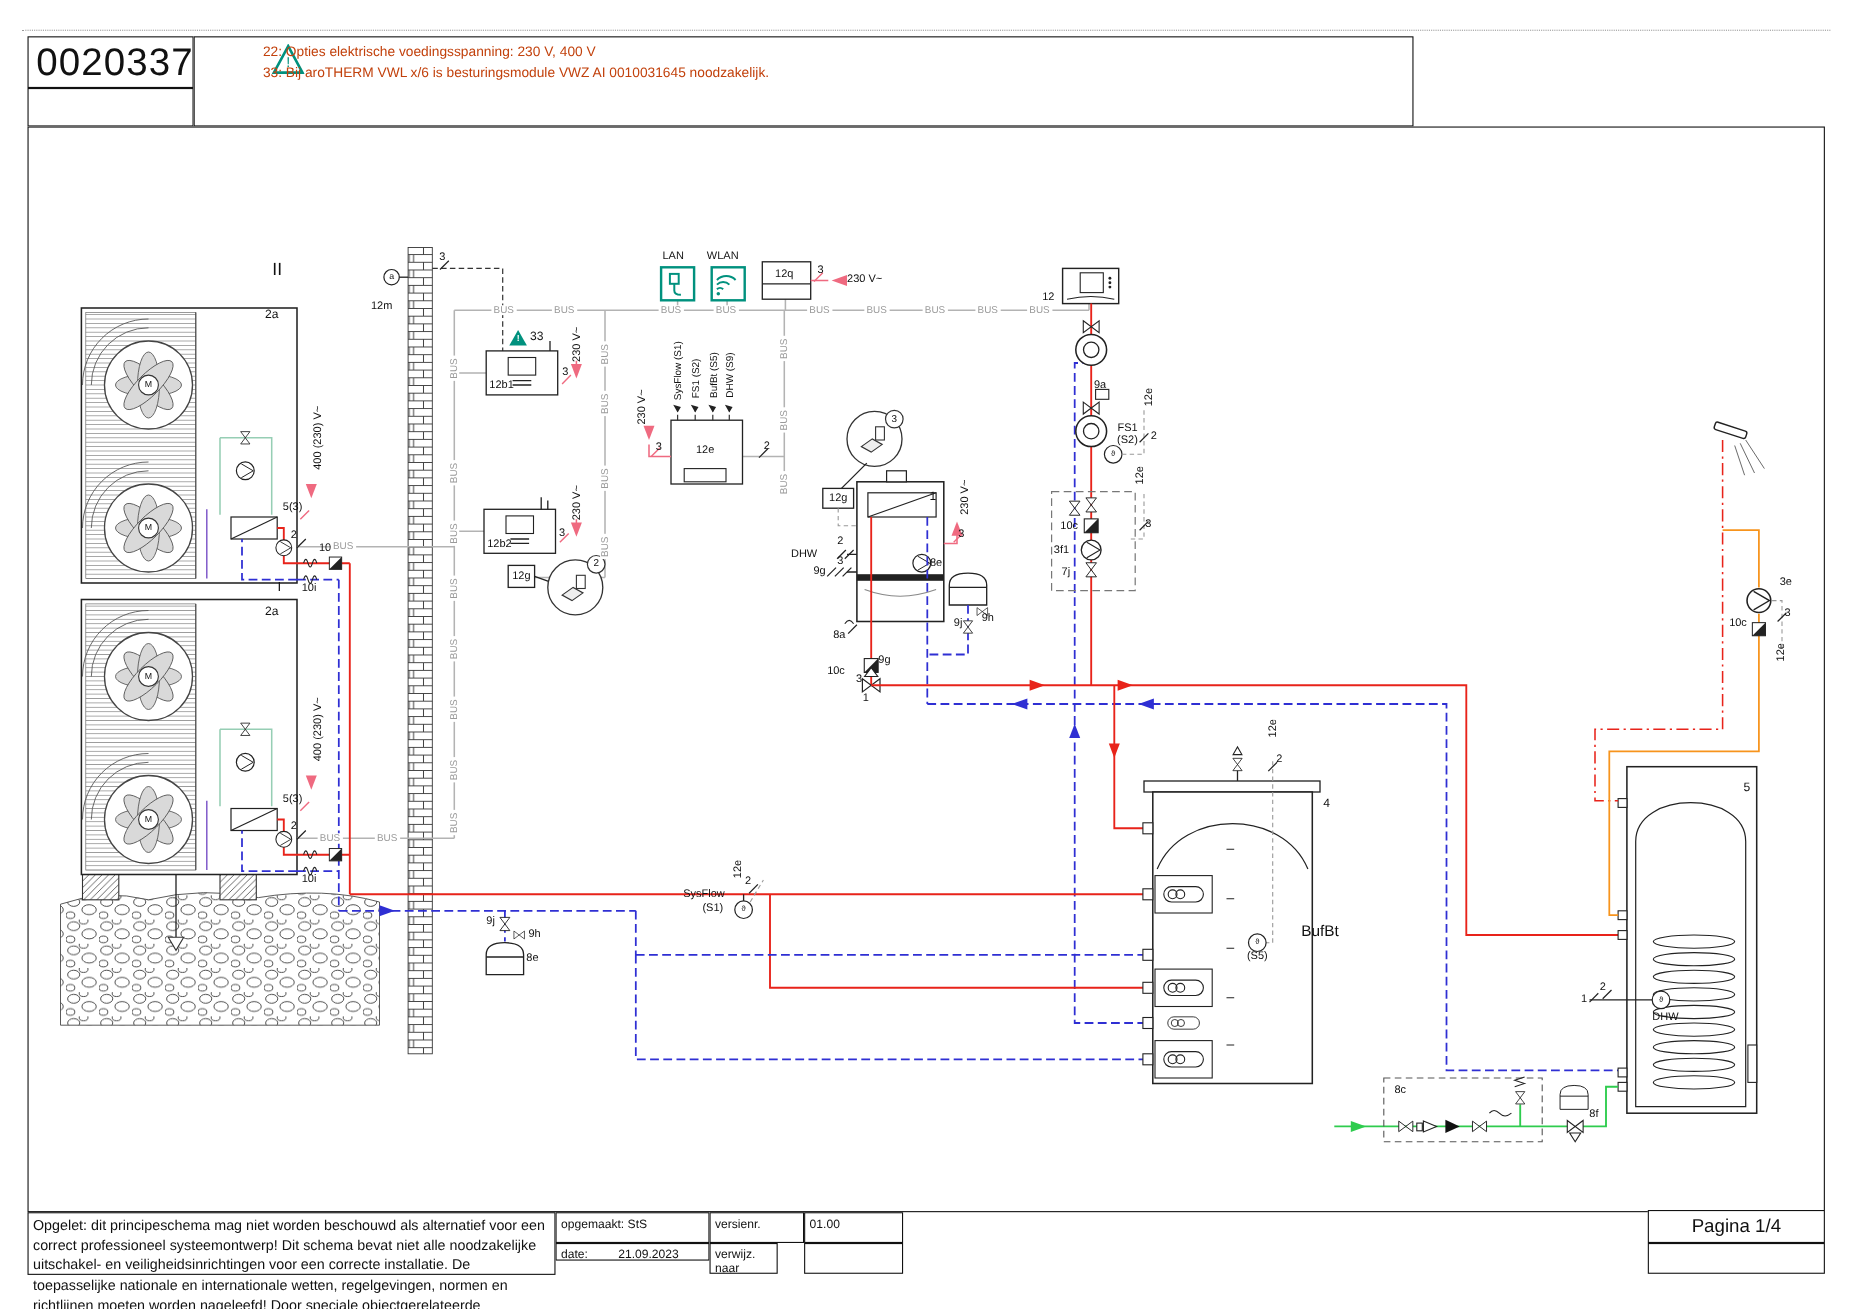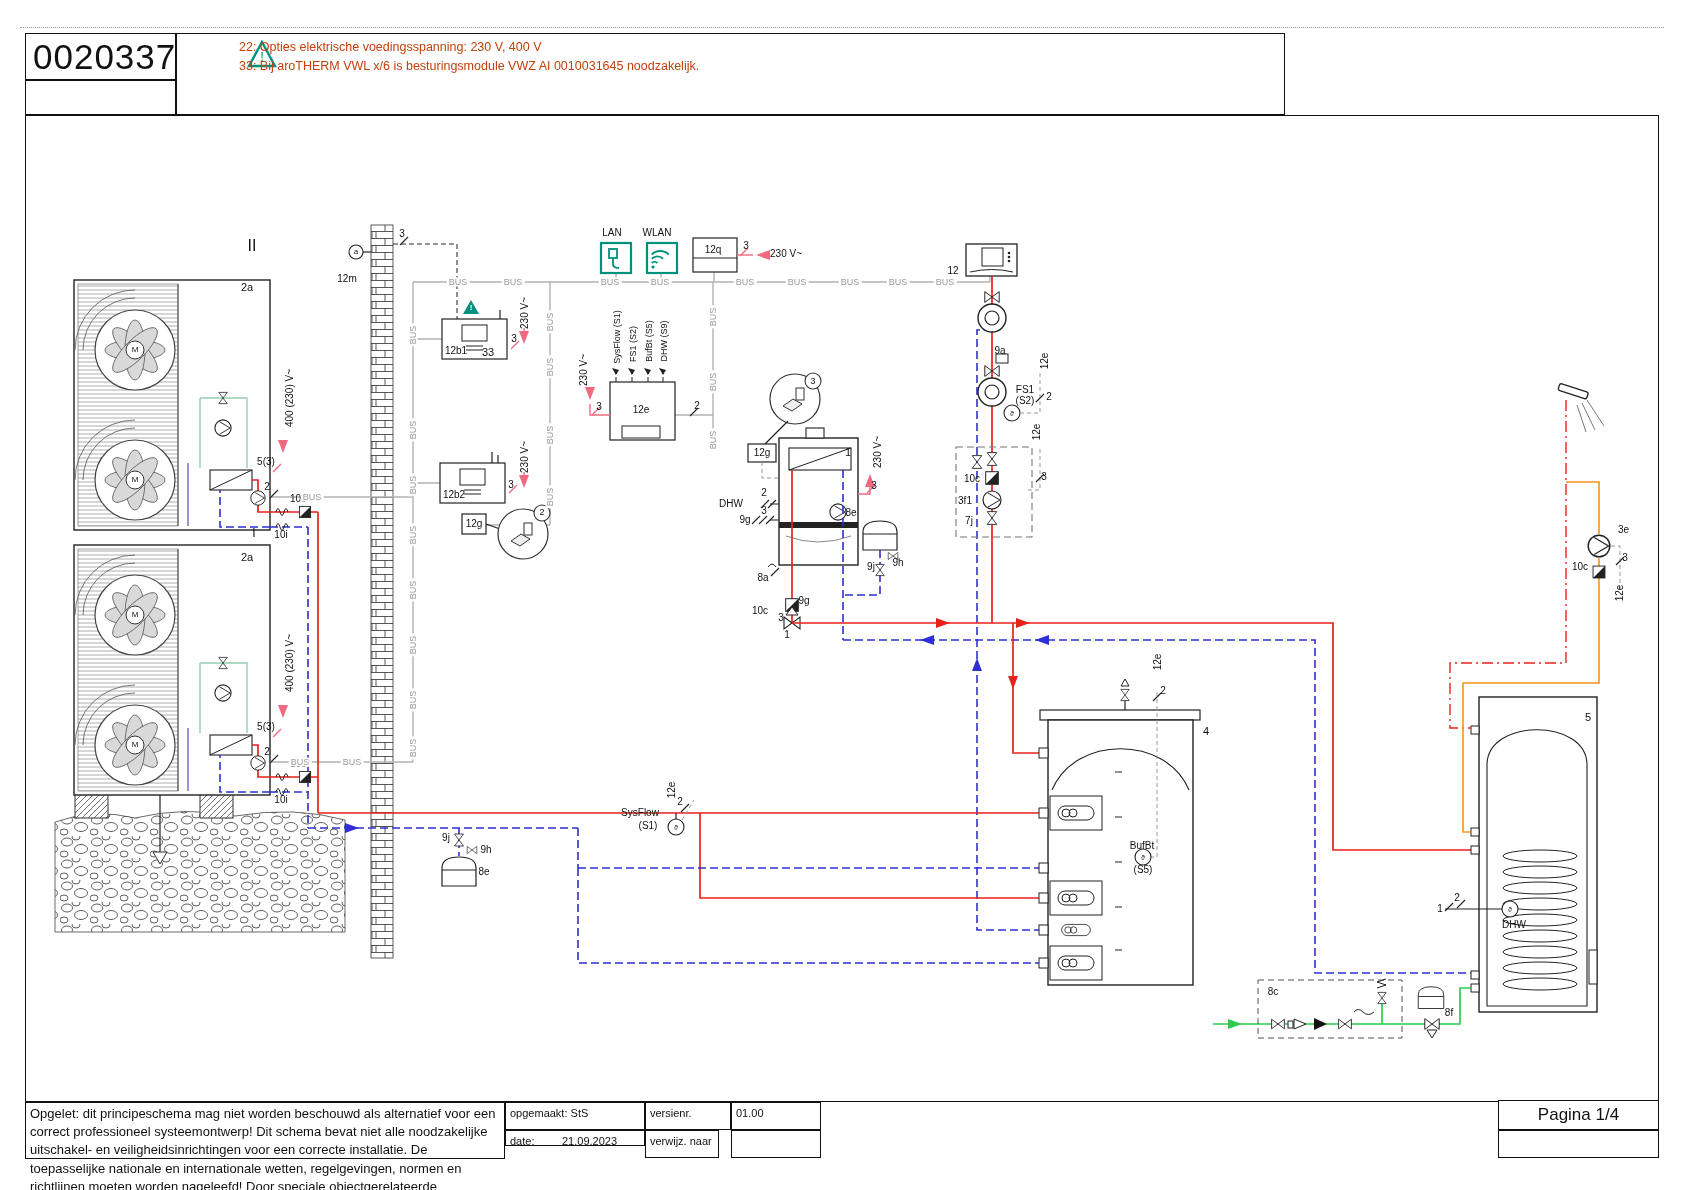--- a/index.html
+++ b/index.html
@@ -523,21 +523,21 @@
       <div class="lbl bus" style="left: 550px; top: 435px; transform: translate(-50%, -50%) rotate(-90deg);">BUS</div>
       <div class="lbl bus" style="left: 550px; top: 497px; transform: translate(-50%, -50%) rotate(-90deg);">BUS</div>
       <div class="lbl bus" style="left: 713px; top: 317px; transform: translate(-50%, -50%) rotate(-90deg);">BUS</div>
       <div class="lbl bus" style="left: 713px; top: 382px; transform: translate(-50%, -50%) rotate(-90deg);">BUS</div>
       <div class="lbl bus" style="left: 713px; top: 440px; transform: translate(-50%, -50%) rotate(-90deg);">BUS</div>
       <div class="lbl" style="left: 612px; top: 233px; font-size: 10px;">LAN</div>
       <div class="lbl" style="left: 657px; top: 233px; font-size: 10px;">WLAN</div>
       <div class="lbl" style="left: 713px; top: 250px; font-size: 10px;">12q</div>
       <div class="lbl" style="left: 746px; top: 246px; font-size: 10px;">3</div>
       <div class="lbl" style="left: 786px; top: 254px; font-size: 10px;">230 V~</div>
-      <div class="lbl" style="left: 488px; top: 307px; font-size: 11px; margin-top: 45px;">33</div>
+      <div class="lbl" style="left: 488px; top: 307px; font-size: 11px;">33</div>
       <div class="lbl wt" style="left: 471px; top: 308px; font-size: 8px;">!</div>
       <div class="lbl" style="left: 456px; top: 351px; font-size: 10px;">12b1</div>
       <div class="lbl" style="left: 525px; top: 313px; font-size: 10px; transform: translate(-50%, -50%) rotate(-90deg);">230 V~</div>
       <div class="lbl" style="left: 514px; top: 339px; font-size: 10px;">3</div>
       <div class="lbl" style="left: 454px; top: 495px; font-size: 10px;">12b2</div>
       <div class="lbl" style="left: 525px; top: 457px; font-size: 10px; transform: translate(-50%, -50%) rotate(-90deg);">230 V~</div>
       <div class="lbl" style="left: 511px; top: 485px; font-size: 10px;">3</div>
       <div class="lbl" style="left: 474px; top: 524px; font-size: 10px;">12g</div>
       <div class="lbl" style="left: 542px; top: 512px; font-size: 9px;">2</div>
       <div class="lbl" style="left: 641px; top: 410px; font-size: 10px;">12e</div>
@@ -571,21 +571,21 @@
       <div class="lbl" style="left: 1025px; top: 401px; font-size: 10px;">(S2)</div>
       <div class="lbl" style="left: 1049px; top: 397px; font-size: 10px;">2</div>
       <div class="lbl" style="left: 1045px; top: 361px; font-size: 10px; transform: translate(-50%, -50%) rotate(-90deg);">12e</div>
       <div class="lbl" style="left: 1012px; top: 413px; font-size: 7px;">ϑ</div>
       <div class="lbl" style="left: 969px; top: 521px; font-size: 10px;">7j</div>
       <div class="lbl" style="left: 972px; top: 479px; font-size: 10px;">10c</div>
       <div class="lbl" style="left: 965px; top: 501px; font-size: 10px;">3f1</div>
       <div class="lbl" style="left: 1044px; top: 477px; font-size: 10px;">3</div>
       <div class="lbl" style="left: 1037px; top: 432px; font-size: 10px; transform: translate(-50%, -50%) rotate(-90deg);">12e</div>
       <div class="lbl" style="left: 1206px; top: 731px; font-size: 11px;">4</div>
-      <div class="lbl" style="left: 1142px; top: 846px; font-size: 10px;">BufBt</div>
+      <div class="lbl" style="left: 1200px; top: 846px; font-size: 14px;">BufBt</div>
       <div class="lbl" style="left: 1143px; top: 870px; font-size: 10px;">(S5)</div>
       <div class="lbl" style="left: 1143px; top: 857px; font-size: 7px;">ϑ</div>
       <div class="lbl" style="left: 1158px; top: 662px; font-size: 10px; transform: translate(-50%, -50%) rotate(-90deg);">12e</div>
       <div class="lbl" style="left: 1163px; top: 691px; font-size: 10px;">2</div>
       <div class="lbl" style="left: 640px; top: 813px; font-size: 10px;">SysFlow</div>
       <div class="lbl" style="left: 648px; top: 826px; font-size: 10px;">(S1)</div>
       <div class="lbl" style="left: 676px; top: 827px; font-size: 7px;">ϑ</div>
       <div class="lbl" style="left: 672px; top: 790px; font-size: 10px; transform: translate(-50%, -50%) rotate(-90deg);">12e</div>
       <div class="lbl" style="left: 680px; top: 802px; font-size: 10px;">2</div>
       <div class="lbl" style="left: 446px; top: 838px; font-size: 10px;">9j</div>
@@ -613,21 +613,21 @@
   <div class="fcell" style="left:645px;top:1102px;width:86px;height:28px;">
     <span class="cap">versienr.</span>
   </div>
   <div class="fcell" style="left:731px;top:1102px;width:90px;height:28px;">
     <span class="cap">01.00</span>
   </div>
   <div class="fcell" style="left:505px;top:1130px;width:140px;height:16px;">
     <span class="cap">date:</span>
     <span class="cap" style="left:56px;">21.09.2023</span>
   </div>
-  <div class="fcell" style="left:645px;top:1130px;width:74px;height:28px;padding-left:16px;">
+  <div class="fcell" style="left:645px;top:1130px;width:62px;height:28px;padding-left:16px;">
     <span class="cap">verwijz. naar</span>
   </div>
   <div class="fcell" style="left:731px;top:1130px;width:90px;height:28px;"></div>
 
 
 
   <div class="fcell" id="pagina" style="left:1498px;top:1100px;width:161px;height:30px;">Pagina 1/4</div>
   <div class="fcell" style="left:1498px;top:1130px;width:161px;height:28px;"></div>
 </div>
 

